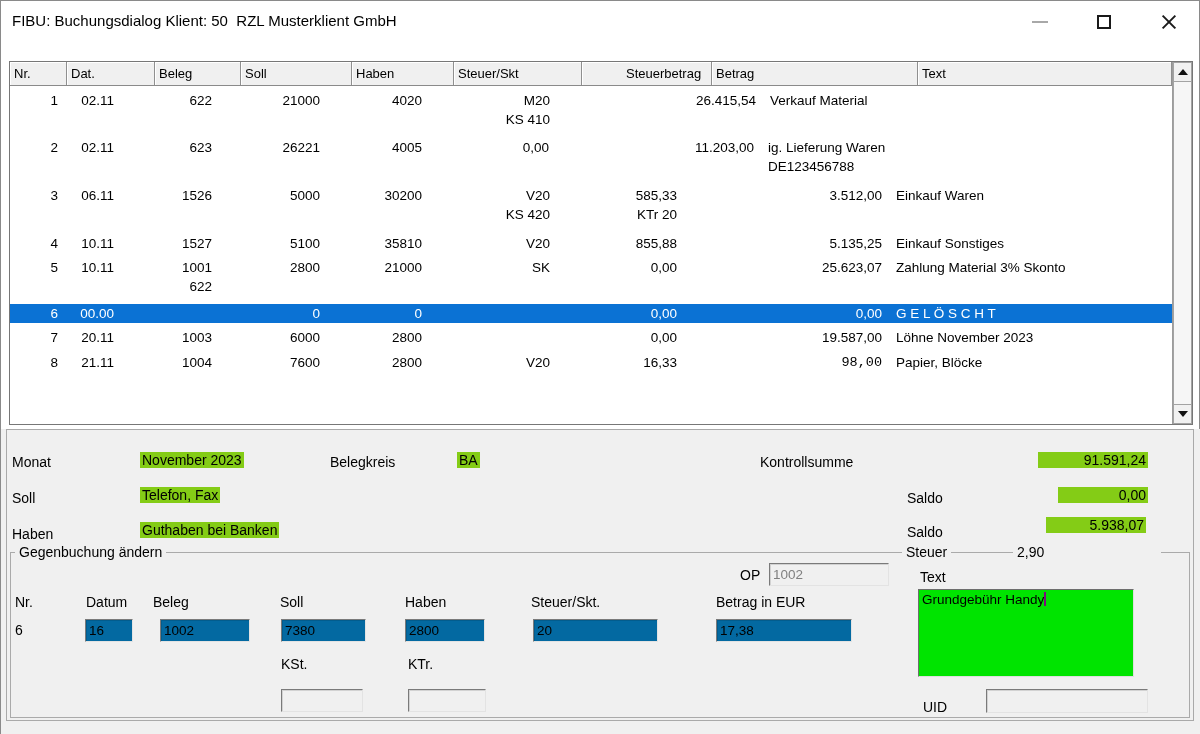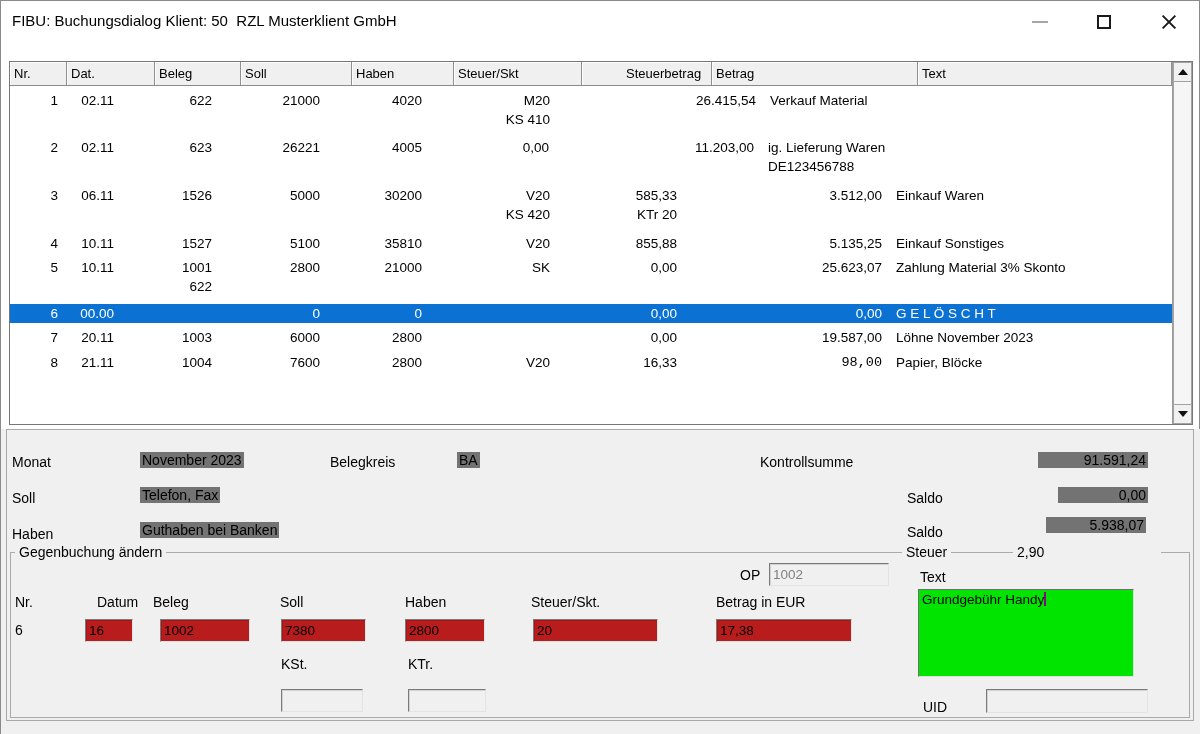--- a/index.html
+++ b/index.html
@@ -38,28 +38,28 @@
   .vscroll { flex:0 0 20px; width:20px; background:#f0f0f0; border-left:1px solid #9c9c9c; display:flex; flex-direction:column; }
   .sb-btn { height:20px; flex:0 0 auto; background:#f1f1f1; border:1px solid #a3a3a3; display:flex; align-items:center; justify-content:center; }
   .sb-thumb { flex:1 1 auto; background:#f6f6f6; border:1px solid #a3a3a3; border-top:none; border-bottom:none; }
   .tri-up { width:0; height:0; border-left:5px solid transparent; border-right:5px solid transparent; border-bottom:6px solid #111; }
   .tri-down { width:0; height:0; border-left:5px solid transparent; border-right:5px solid transparent; border-top:6px solid #111; }
 
   
   .bottom-bg { position:absolute; left:0; top:428px; width:1200px; height:306px; background:#f0f0f0; }
   .panel { position:absolute; left:5px; top:428px; width:1188px; height:292px; background:#f0f0f0; border:1px solid #a9a9a9; }
   .lbl { position:absolute; font-size:14px; white-space:pre; }
-  .val { position:absolute; font-size:14px; background:#737373; padding:0 2px; white-space:pre; }
+  .val { position:absolute; font-size:14px; background:#84cc16; padding:0 2px; white-space:pre; }
   .val-r { text-align:right; }
 
   
   .groupbox { position:absolute; left:3px; top:122px; right:3px; bottom:2px; border:1px solid #aaa; }
   .gb-label { position:absolute; top:-9px; font-size:14px; background:#f0f0f0; padding:0 4px; white-space:pre; }
 
-  .field { position:absolute; height:23px; font-size:13.5px; font-family:"Liberation Sans","DejaVu Sans",sans-serif; background:#b91c1c; border:1px solid #7a7a7a; border-bottom-color:#e3e3e3; border-right-color:#e3e3e3; box-shadow:inset 1px 1px 0 rgba(0,0,0,.12); padding:2px 3px; color:#000; }
+  .field { position:absolute; height:23px; font-size:13.5px; font-family:"Liberation Sans","DejaVu Sans",sans-serif; background:#0369a1; border:1px solid #7a7a7a; border-bottom-color:#e3e3e3; border-right-color:#e3e3e3; box-shadow:inset 1px 1px 0 rgba(0,0,0,.12); padding:2px 3px; color:#000; }
   .field.disabled { background:#f0f0f0; color:#808080; }
 
   .text-area { position:absolute; left:907px; top:36px; width:216px; height:88px; background:var(--txt-green); border:1px solid #6e6e6e; border-bottom-color:#dedede; border-right-color:#dedede; font-size:13.5px; padding:2px 3px; overflow:hidden; }
   .caret { display:inline-block; width:2px; height:14px; background:#7d0d7d; vertical-align:-2px; }
 
   .static-val { position:absolute; font-size:14px; white-space:pre; }
 </style>
 </head>
 <body>
 
@@ -217,21 +217,21 @@
       <span class="gb-label" style="left:891px;">Steuer</span>
       <span class="gb-label" style="left:1002px; width:148px; text-align:left;">2,90</span>
 
       <span class="lbl" style="left:729px; top:14px;">OP</span>
       <input class="field disabled" style="left: 758px; top: 10px; width: 120px;" value="1002">
 
       <span class="lbl" style="left:909px; top:16px;">Text</span>
       <div class="text-area"><span>Grundgebühr Handy</span><span class="caret"></span></div>
 
       <span class="lbl" style="left:4px;   top:41px;">Nr.</span>
-      <span class="lbl" style="left:86px;  top:41px;">Datum</span>
+      <span class="lbl" style="left:75px;  top:41px;">Datum</span>
       <span class="lbl" style="left:142px; top:41px;">Beleg</span>
       <span class="lbl" style="left:269px; top:41px;">Soll</span>
       <span class="lbl" style="left:394px; top:41px;">Haben</span>
       <span class="lbl" style="left:520px; top:41px;">Steuer/Skt.</span>
       <span class="lbl" style="left:705px; top:41px;">Betrag in EUR</span>
 
       <span class="static-val" style="left:4px; top:69px;">6</span>
       <input class="field" style="left: 74px; top: 66px; width: 48px;" value="16">
       <input class="field" style="left: 149px; top: 66px; width: 90px;" value="1002">
       <input class="field" style="left: 270px; top: 66px; width: 85px;" value="7380">

